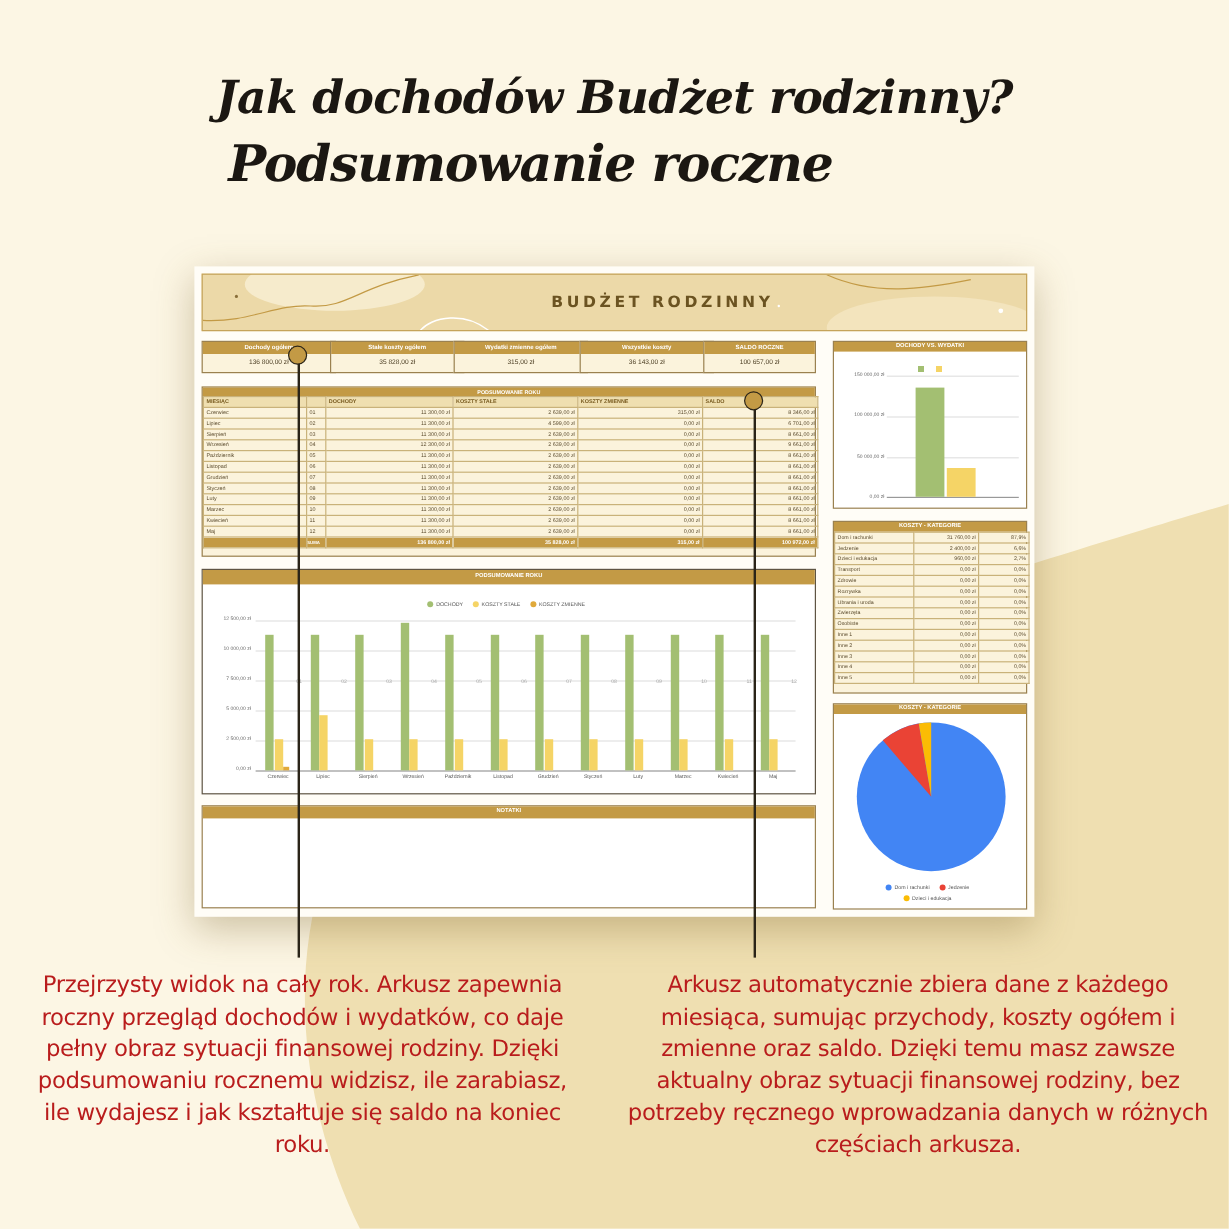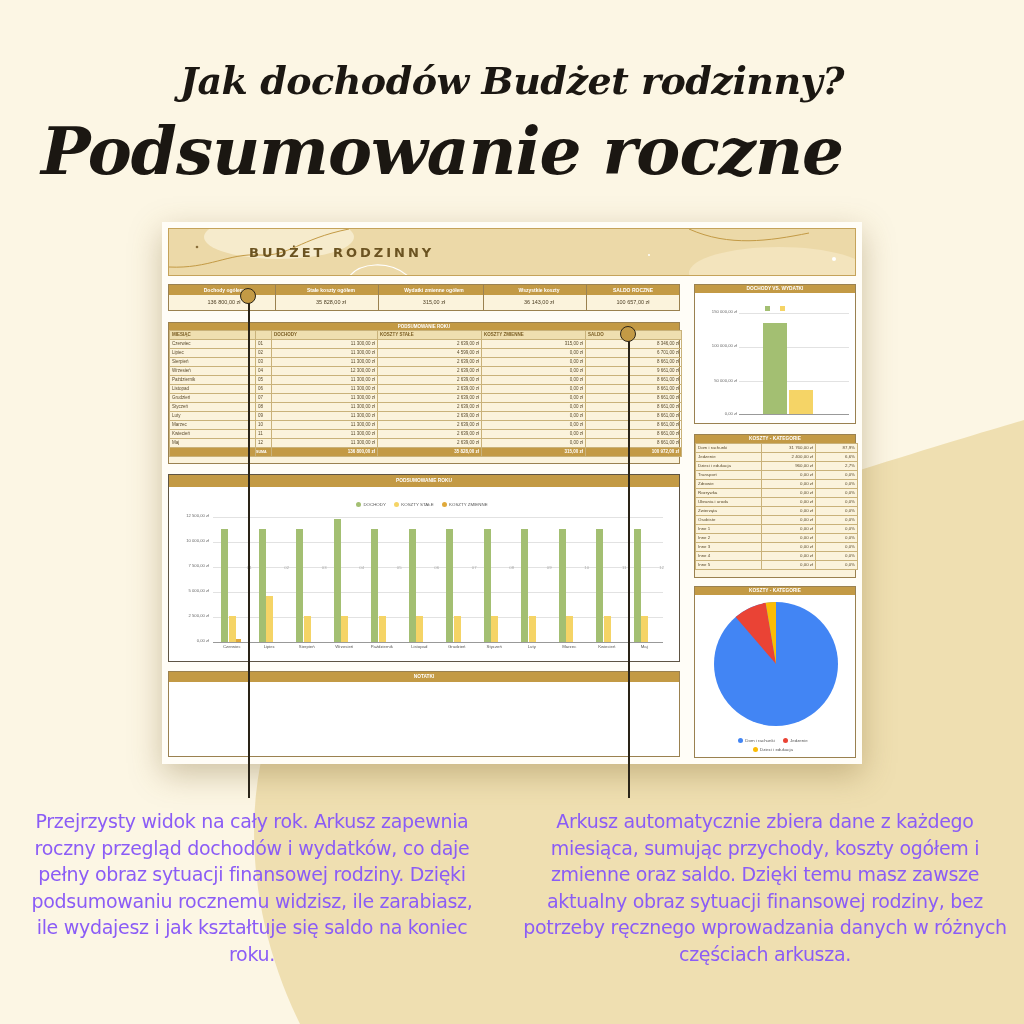--- a/index.html
+++ b/index.html
@@ -14,33 +14,33 @@
     position: absolute; left: 0; top: 0; width: 1024px; height: 1024px; z-index: 0;
   }
   .headline-1 {
     position: absolute; top: 58px; left: 0; width: 1024px; text-align: center;
     font-family: "DejaVu Serif", serif; font-style: italic; font-weight: bold;
     font-size: 38px; letter-spacing: -0.5px; color: #1b1712; z-index: 2;
   }
   .headline-2 {
     position: absolute; top: 112px; left: 0; width: 884px; text-align: center;
     font-family: "DejaVu Serif", serif; font-style: italic; font-weight: bold;
-    font-size: 66px; letter-spacing: -1px; color: #1b1712; z-index: 2;
+    font-size: 42px; letter-spacing: -1px; color: #1b1712; z-index: 2;
   }
   .sheet {
     position: absolute; left: 162px; top: 222px; width: 700px; height: 542px;
     background: #fffdf7; z-index: 2;
     box-shadow: 0 10px 30px rgba(120,95,40,0.35);
   }
   .banner {
     position: absolute; left: 6px; top: 6px; width: 688px; height: 48px;
     background: #ecd9a8; border: 1px solid #c5a35a; overflow: hidden;
   }
   .banner-title {
-    position: absolute; left: 0; top: 16px; width: 100%; 
+    position: absolute; left: 0; top: 16px; width: 100%; text-align: center;
     padding-left: 80px;
     font-family: "DejaVu Sans", sans-serif; font-weight: bold; font-size: 13px;
     letter-spacing: 3px; color: #6b5321;
   }
   .card {
     position: absolute; top: 62px; width: 112px; height: 27px;
     border: 1px solid #9a8150; background: #fbf3dc;
   }
   .card .hd {
     height: 10px; font-size: 5px; font-weight: bold; text-align: center; line-height: 10px;
@@ -87,21 +87,21 @@
   .legend-sq { display: inline-block; width: 5px; height: 5px; vertical-align: middle; }
   .leg-text { font-size: 4.4px; color: #555; vertical-align: middle; margin: 0 4px 0 2px; }
   .callout-line { position: absolute; width: 1.5px; background: #2a2418; z-index: 3; }
   .callout-dot {
     position: absolute; width: 16px; height: 16px; border-radius: 50%;
     background: #c39a45; border: 1.5px solid #2a2418; z-index: 4;
   }
   .desc {
     position: absolute; top: 808px; width: 460px; text-align: center; z-index: 2;
     font-family: "DejaVu Sans", sans-serif; font-size: 19px; line-height: 26.5px;
-    color: #8b5cf6; letter-spacing: -0.3px;
+    color: #b91c1c; letter-spacing: -0.3px;
   }
 </style>
 </head>
 <body>
 
 <svg class="bg-blob" viewBox="0 0 1024 1024">
   <path d="M 300 1024 C 230 880 240 720 330 620 C 470 520 700 520 860 470 C 940 445 990 430 1024 420 L 1024 1024 Z" fill="#efdfb1"></path>
 </svg>
 
 <div class="headline-1">Jak dochodów Budżet rodzinny?</div>

